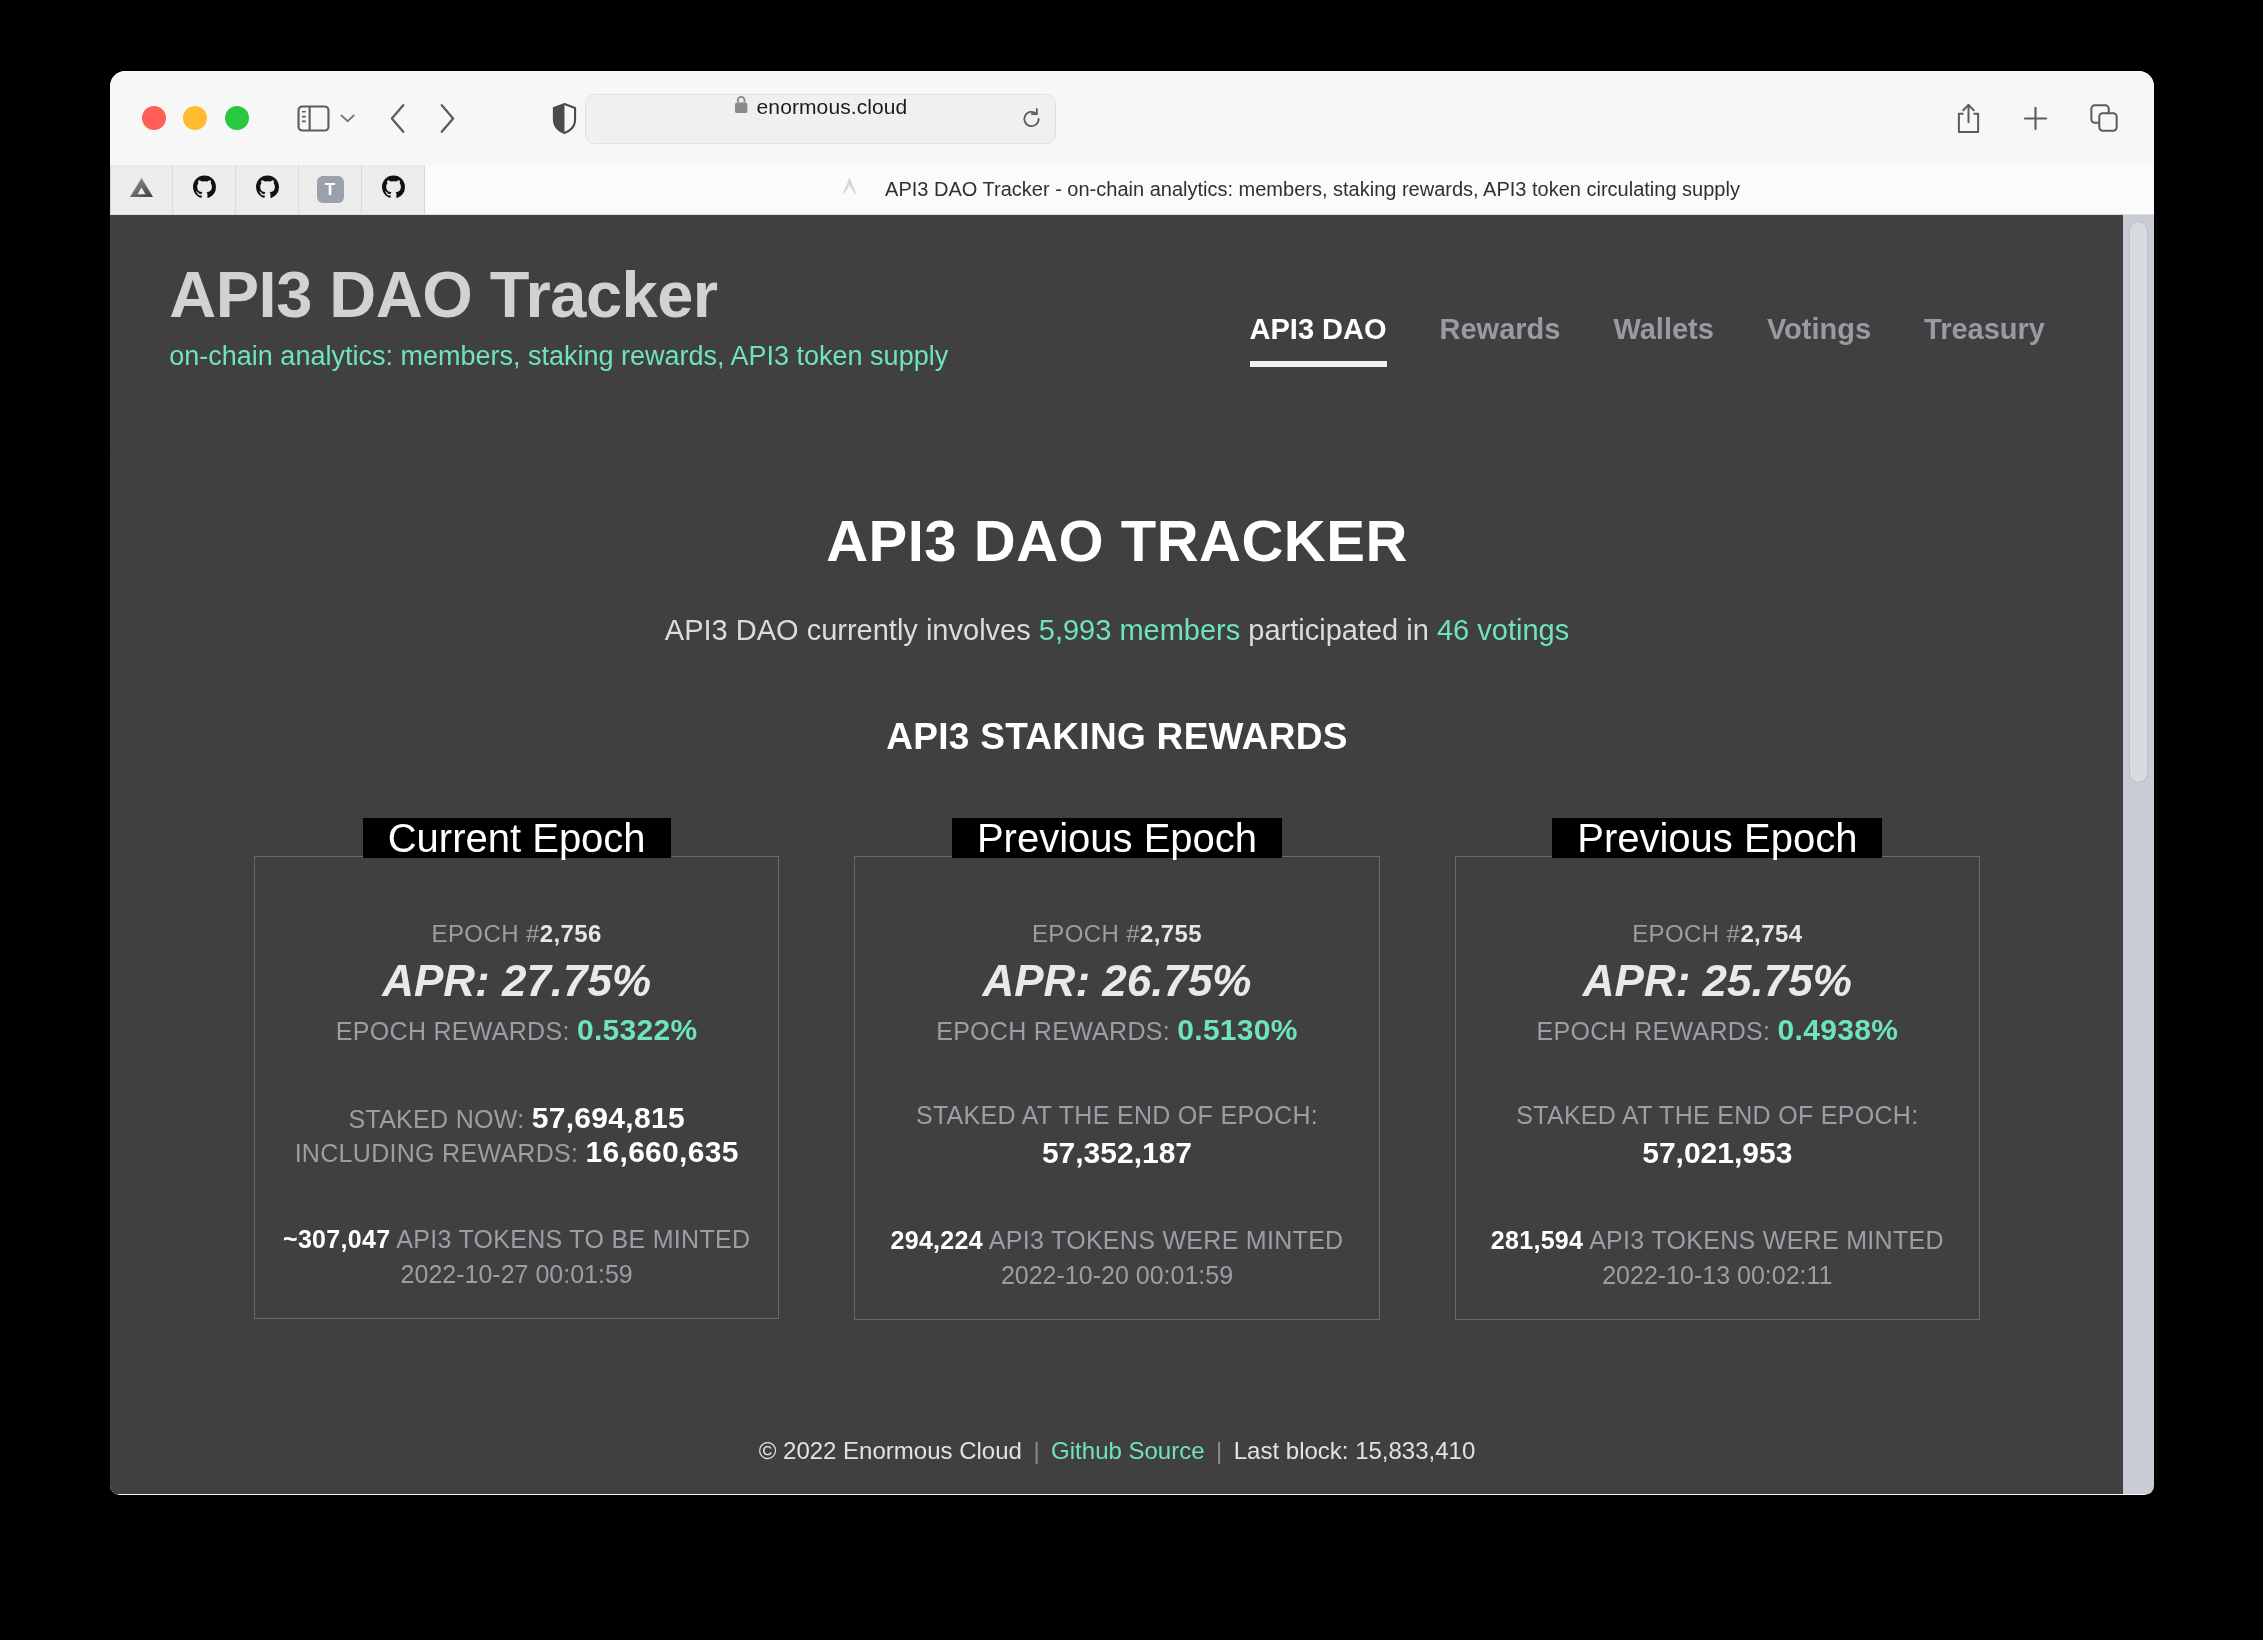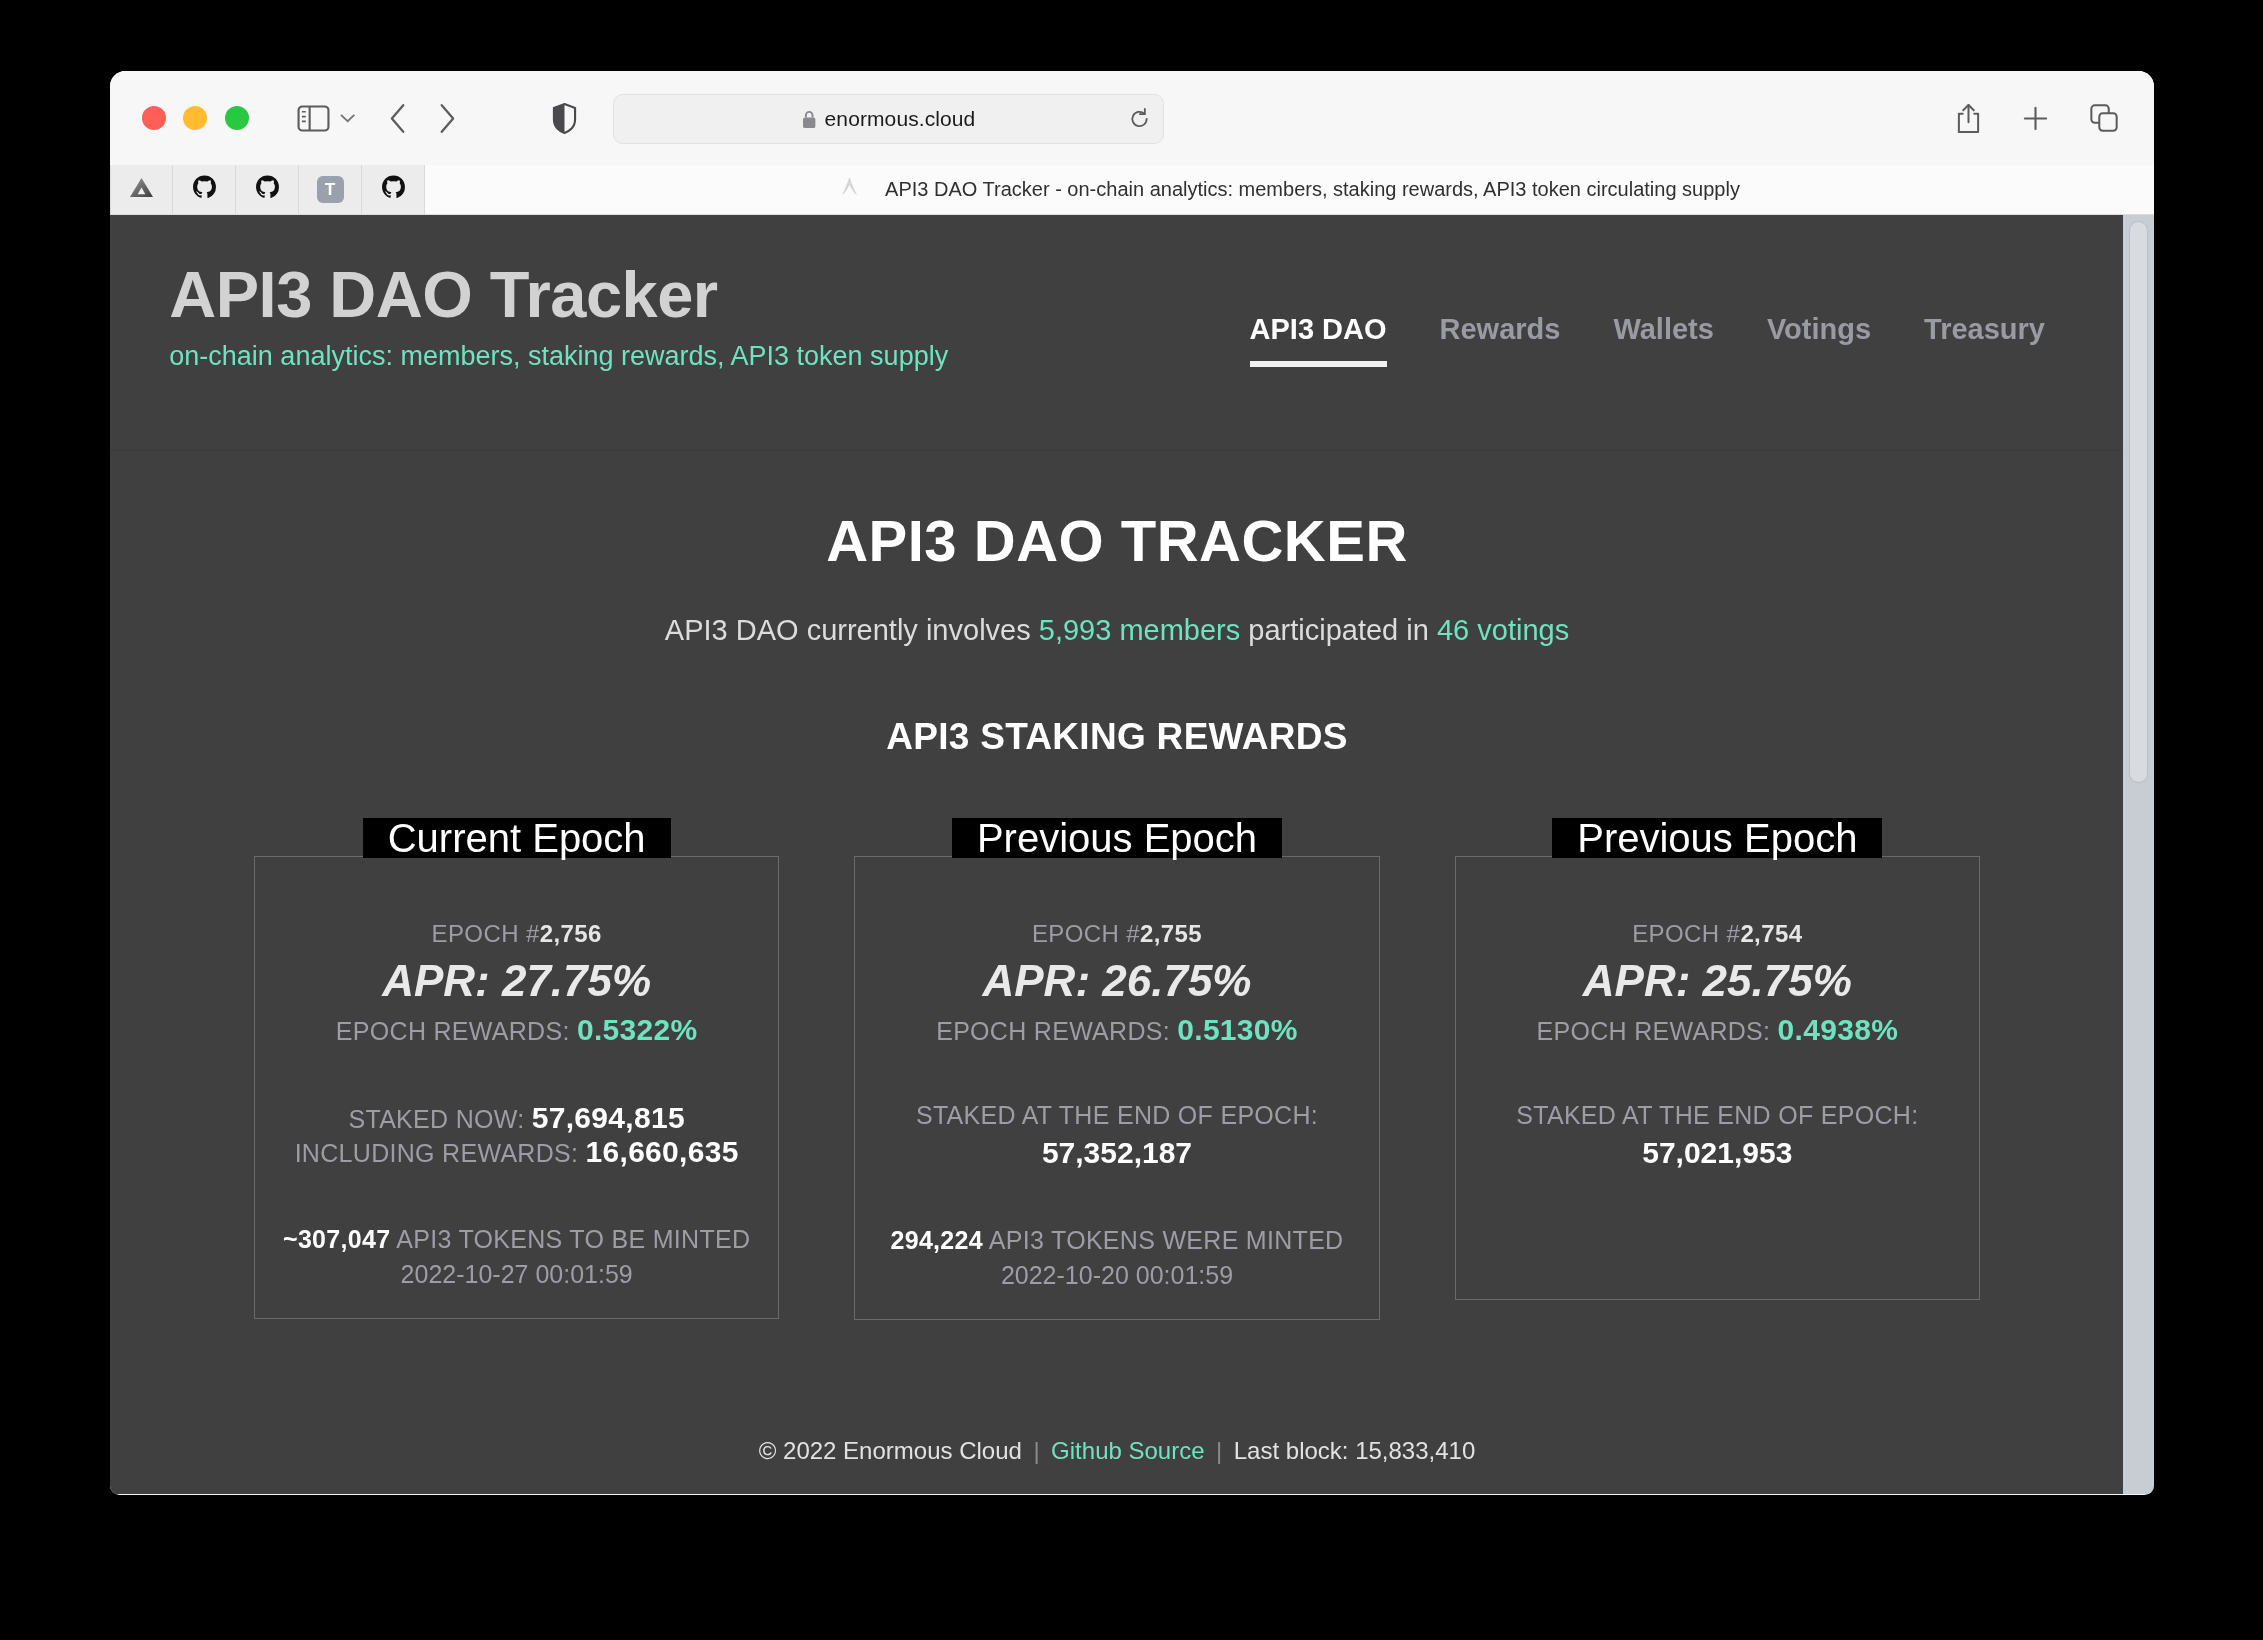--- a/index.html
+++ b/index.html
@@ -51,29 +51,28 @@
   }
   #sidebar-toggle { margin-left: 48px; }
   #sidebar-chevron { margin-left: 9.6px; color: #767679; }
   #nav-back { margin-left: 33px; }
   #nav-forward { margin-left: 29px; }
 
   #shield-btn { margin-left: 96px; }
 
   #url-bar {
     position: absolute;
-    left: 503px;
+    left: 475px;
     top: 23px;
-    width: 551px;
+    width: 471px;
     height: 50px;
     background: #f0f0f0;
     border: 1px solid #e1e1e1;
     border-radius: 9.6px;
     display: flex;
-    align-items: center;
     justify-content: center;
   }
   #url-bar .lock { margin-right: 8.6px; display:flex; }
   #url-text {
     font-size: 21px;
     color: #1b1b1b;
     letter-spacing: 0.1px;
   }
   #reload-btn {
     position: absolute;
@@ -547,20 +546,26 @@
                   <span>EPOCH #</span><b>2,754</b>
                 </div>
                 <div class="apr">APR: 25.75%</div>
                 <div class="epoch-rewards">
                   <span>EPOCH REWARDS: </span><b>0.4938%</b>
                 </div>
                 <div class="staked-block">
                   <div class="staked-line">STAKED AT THE END OF EPOCH:</div>
                   <div class="staked-value">57,021,953</div>
                 </div>
+                <div class="minted-block">
+                  <div class="minted-line">
+                    <b>281,594</b><span> API3 TOKENS WERE MINTED</span>
+                  </div>
+                  <div class="minted-date">2022-10-13 00:02:11</div>
+                </div>
               </div>
             </div>
           </div>
 
         </section>
       </main>
 
       <footer id="site-footer">
         <span>© 2022 Enormous Cloud</span><span class="sep">|</span><span class="accent">Github Source</span><span class="sep">|</span><span>Last block: 15,833,410</span>
       </footer>

